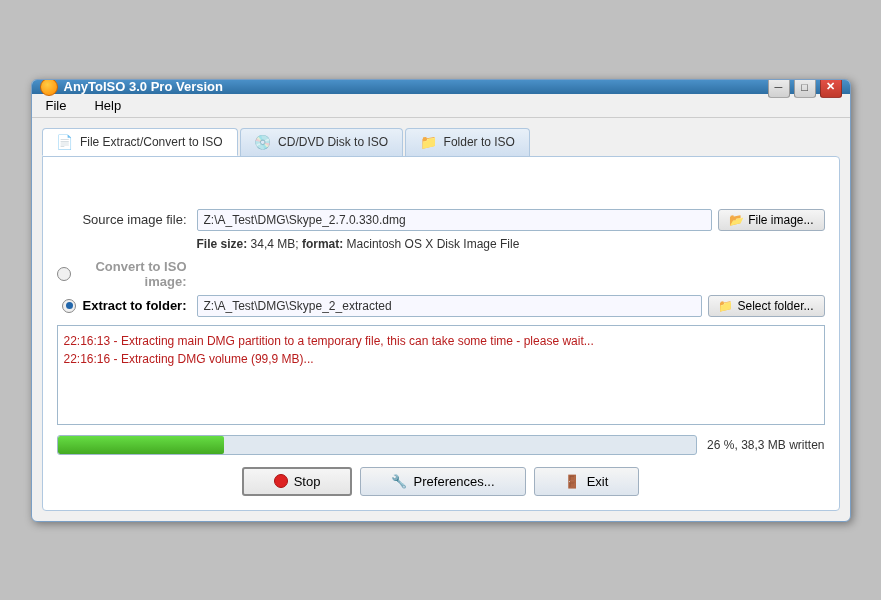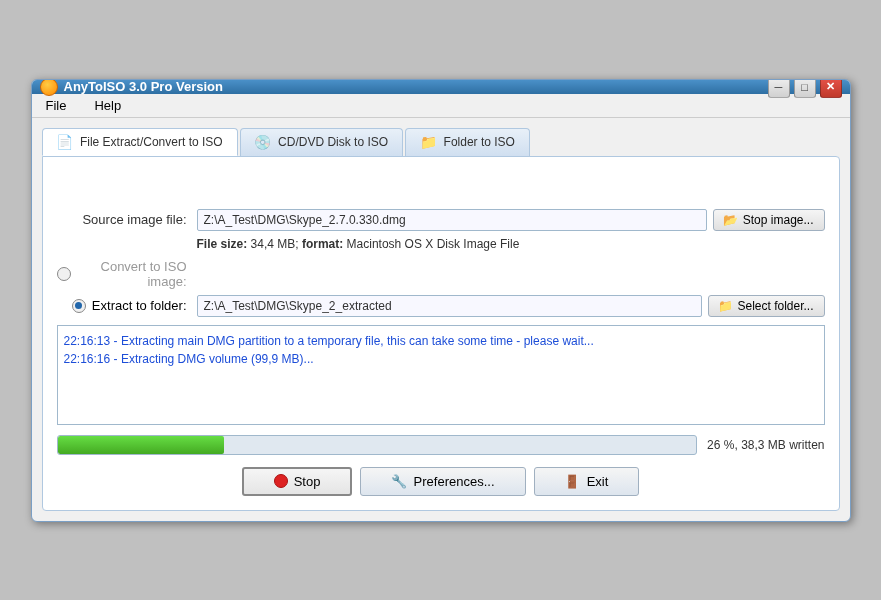--- a/index.html
+++ b/index.html
@@ -166,20 +166,21 @@
       align-items: center;
     }
     .radio-label-area {
       width: 140px;
       text-align: right;
       padding-right: 10px;
       display: flex;
       align-items: center;
       justify-content: flex-end;
       gap: 6px;
+      font-weight: bold;
     }
     .radio-btn {
       width: 14px;
       height: 14px;
       border: 1px solid #888;
       border-radius: 50%;
       background: #f0f0f0;
       display: flex;
       align-items: center;
       justify-content: center;
@@ -191,21 +192,21 @@
       height: 7px;
       background: #2266aa;
       border-radius: 50%;
     }
     .log-area {
       border: 1px solid #a0b8cc;
       background: #ffffff;
       height: 100px;
       padding: 6px;
       font-size: 12px;
-      color: #1d4ed8;
+      color: #b91c1c;
       overflow-y: auto;
       line-height: 1.5;
       margin-bottom: 10px;
     }
     .progress-row {
       display: flex;
       align-items: center;
       gap: 10px;
       margin-bottom: 12px;
     }
@@ -295,21 +296,21 @@
       </div>
     </div>
 
     <div class="tab-panel">
 
       <div class="form-row">
         <span class="form-label">Source image file:</span>
         <input class="form-input" type="text" readonly="" value="Z:\A_Test\DMG\Skype_2.7.0.330.dmg" style="">
         <button class="form-button">
           <span>📂</span>
-          <span>Stop image...</span>
+          <span>File image...</span>
         </button>
       </div>
 
       <div class="file-size-row"><strong>File size:</strong> <span> 34,4 MB;</span> <strong>format:</strong> <span> Macintosh OS X Disk Image File</span></div>
 
       <div class="radio-section">
 
         <div class="radio-row">
           <div class="radio-label-area">
             <div class="radio-btn"></div>

